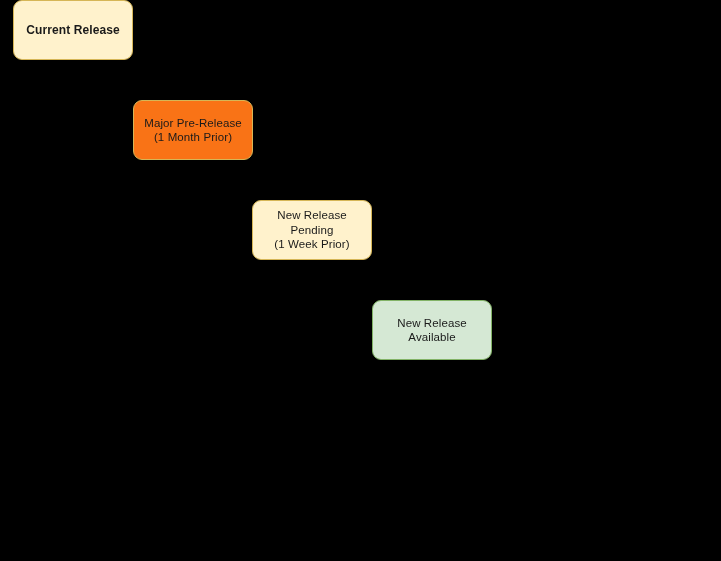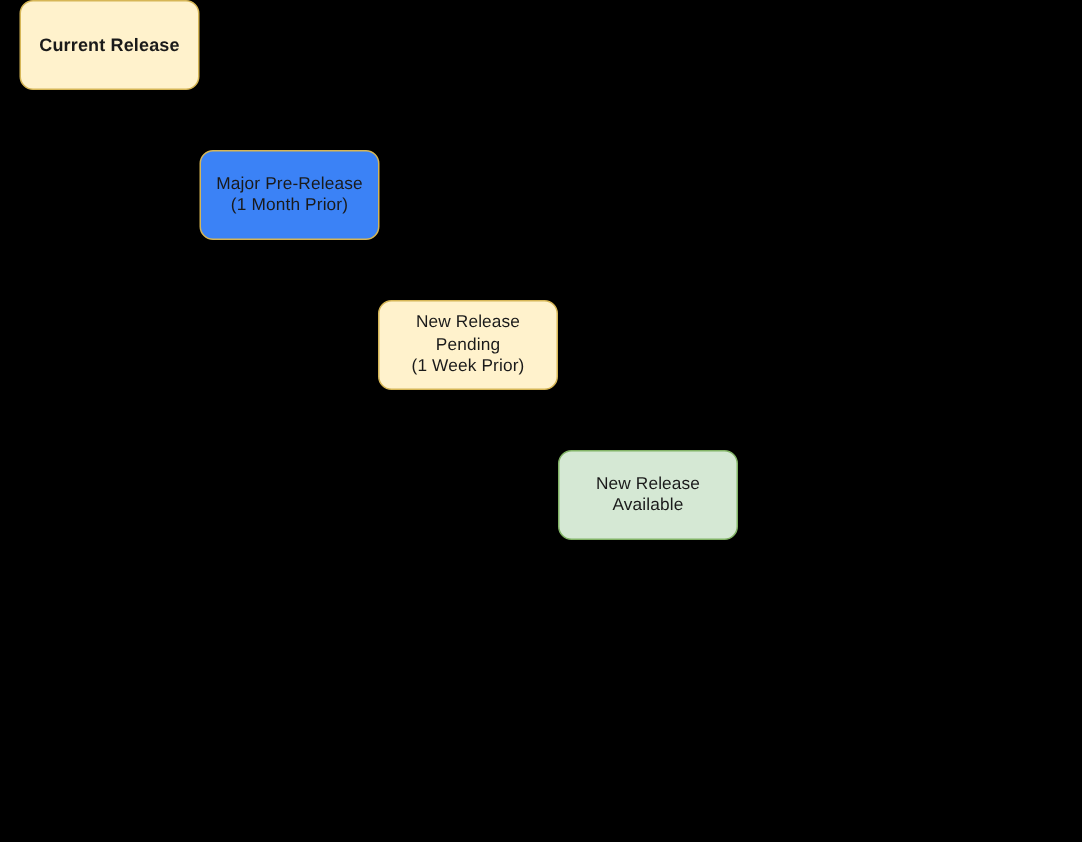--- a/index.html
+++ b/index.html
@@ -55,21 +55,21 @@
     white-space: pre-line;
   }
 </style>
 </head>
 <body>
 
 <div id="canvas" style="width: 721px; height: 561px; background: rgb(0, 0, 0); margin-left: 12px;">
     <div class="node fill-cream bold" style="left: 1px; top: 0px; width: 120px; height: 60px; background: rgb(255, 242, 204); border-color: rgb(214, 182, 86);">
       <span class="node-label">Current Release</span>
     </div>
-    <div class="node fill-cream" style="left: 121px; top: 100px; width: 120px; height: 60px; background: #3b82f6; border-color: rgb(214, 182, 86);">
+    <div class="node fill-cream" style="left: 121px; top: 100px; width: 120px; height: 60px; background: #f97316; border-color: rgb(214, 182, 86);">
       <span class="node-label">Major Pre-Release
 (1 Month Prior)</span>
     </div>
     <div class="node fill-cream" style="left: 240px; top: 200px; width: 120px; height: 60px; background: rgb(255, 242, 204); border-color: rgb(214, 182, 86);">
       <span class="node-label">New Release
 Pending
 (1 Week Prior)</span>
     </div>
     <div class="node fill-green" style="left: 360px; top: 300px; width: 120px; height: 60px; background: rgb(213, 232, 212); border-color: rgb(130, 179, 102);">
       <span class="node-label">New Release

